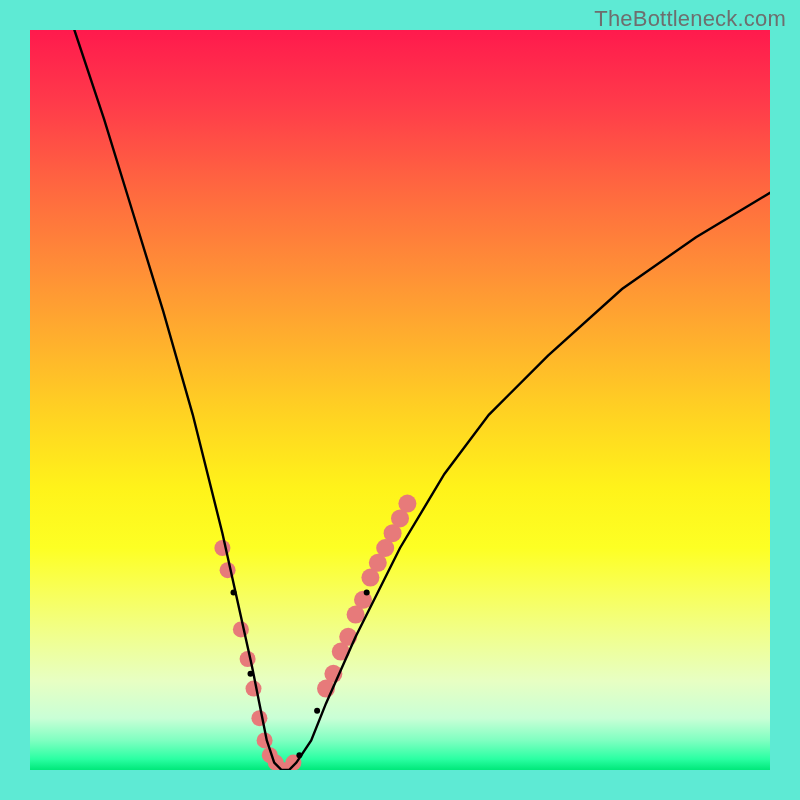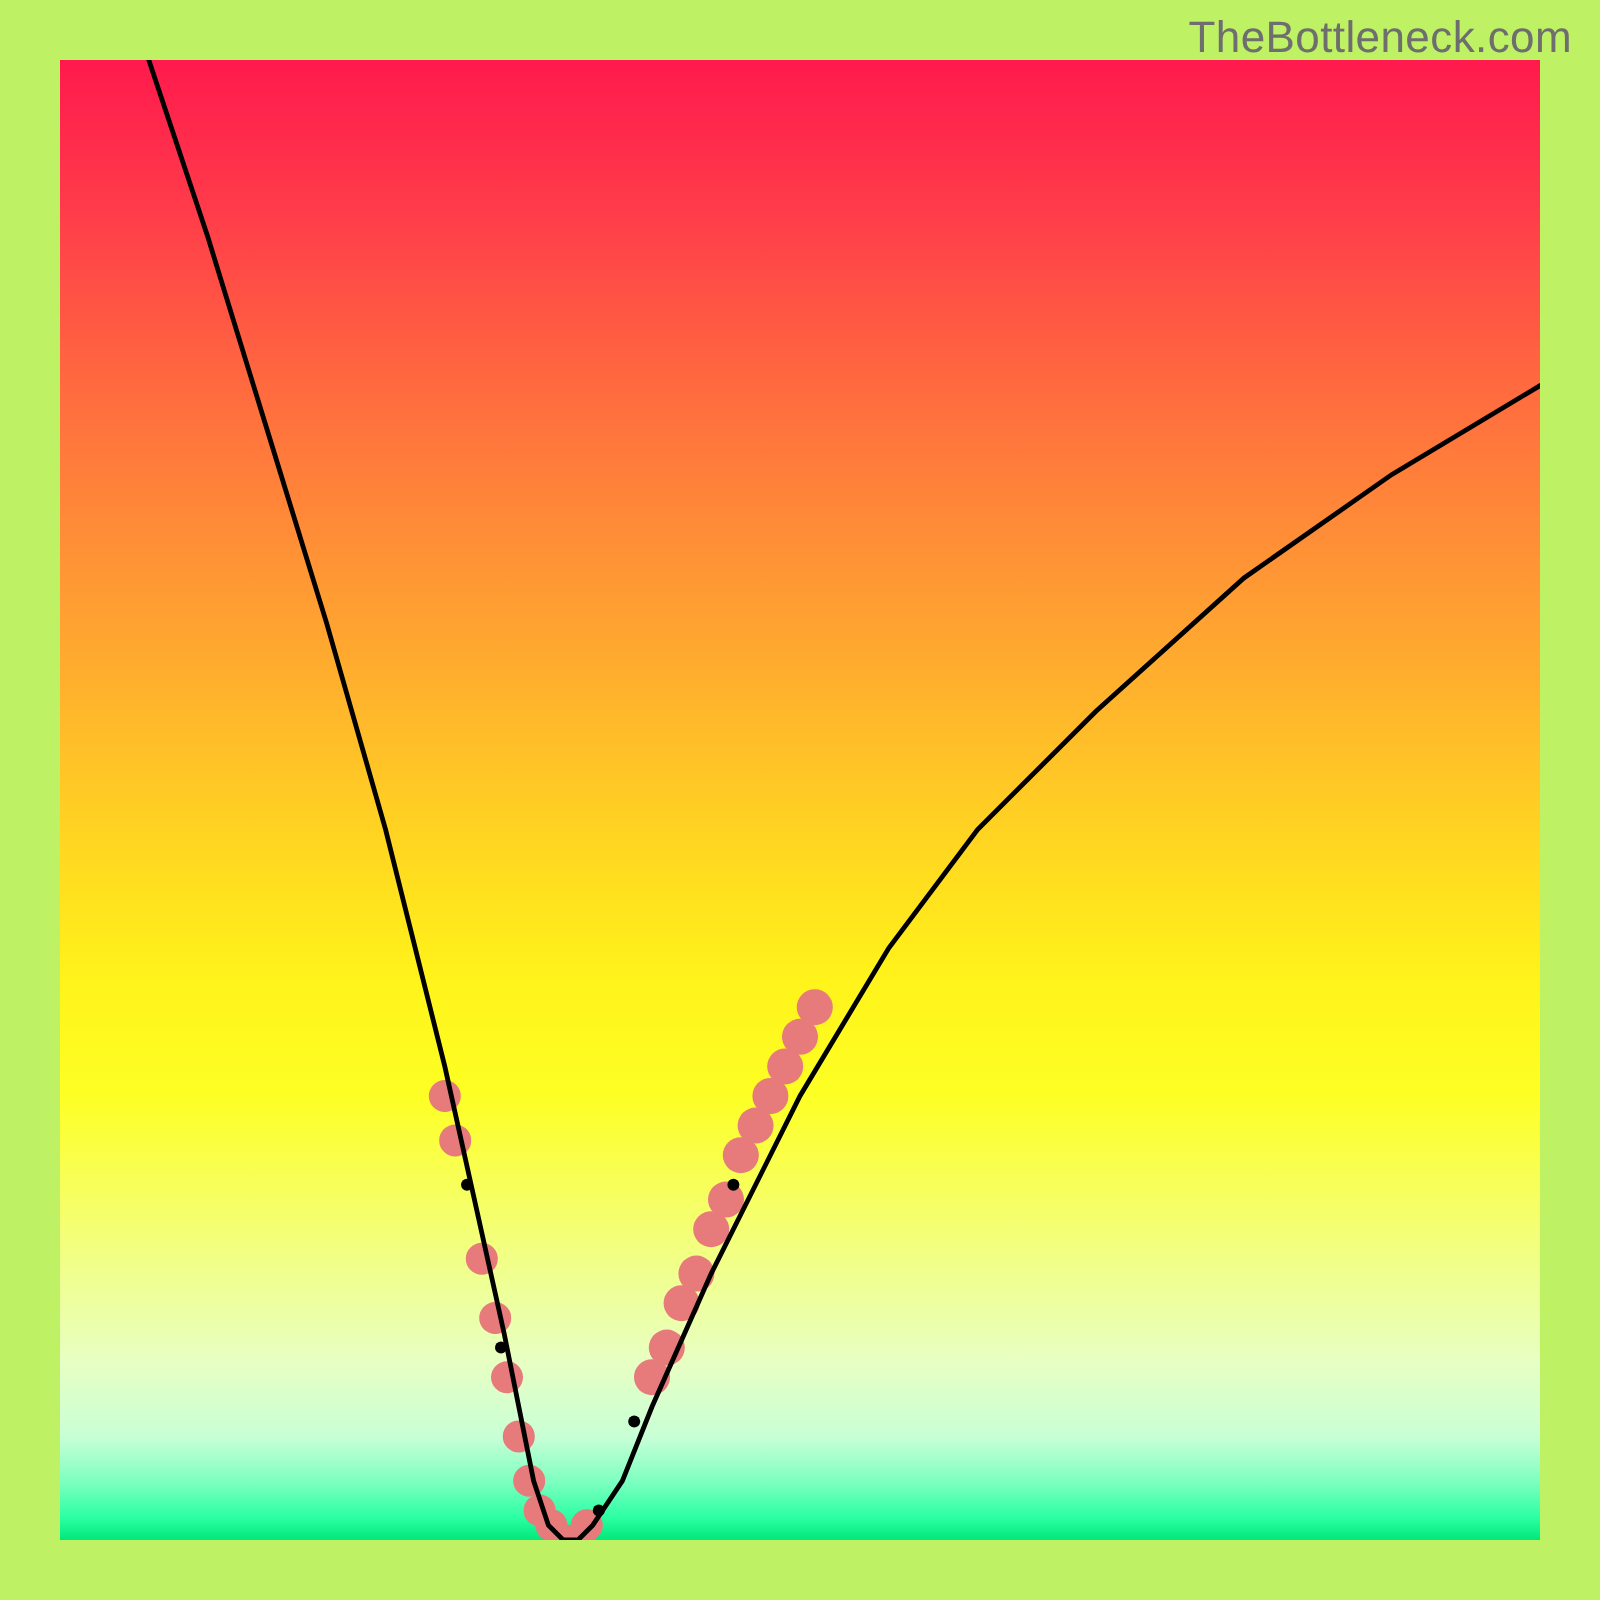--- a/index.html
+++ b/index.html
@@ -10,21 +10,21 @@
     overflow: hidden;
     background: #000;
     font-family: Arial, Helvetica, sans-serif;
   }
   .frame {
     position: absolute;
     left: 0;
     top: 0;
     width: 800px;
     height: 800px;
-    background: #bef264;
+    background: #5eead4;
   }
   .plot {
     position: absolute;
     left: 30px;
     top: 30px;
     width: 740px;
     height: 740px;
     background: linear-gradient(
       to bottom,
       #ff1a4d 0%,

